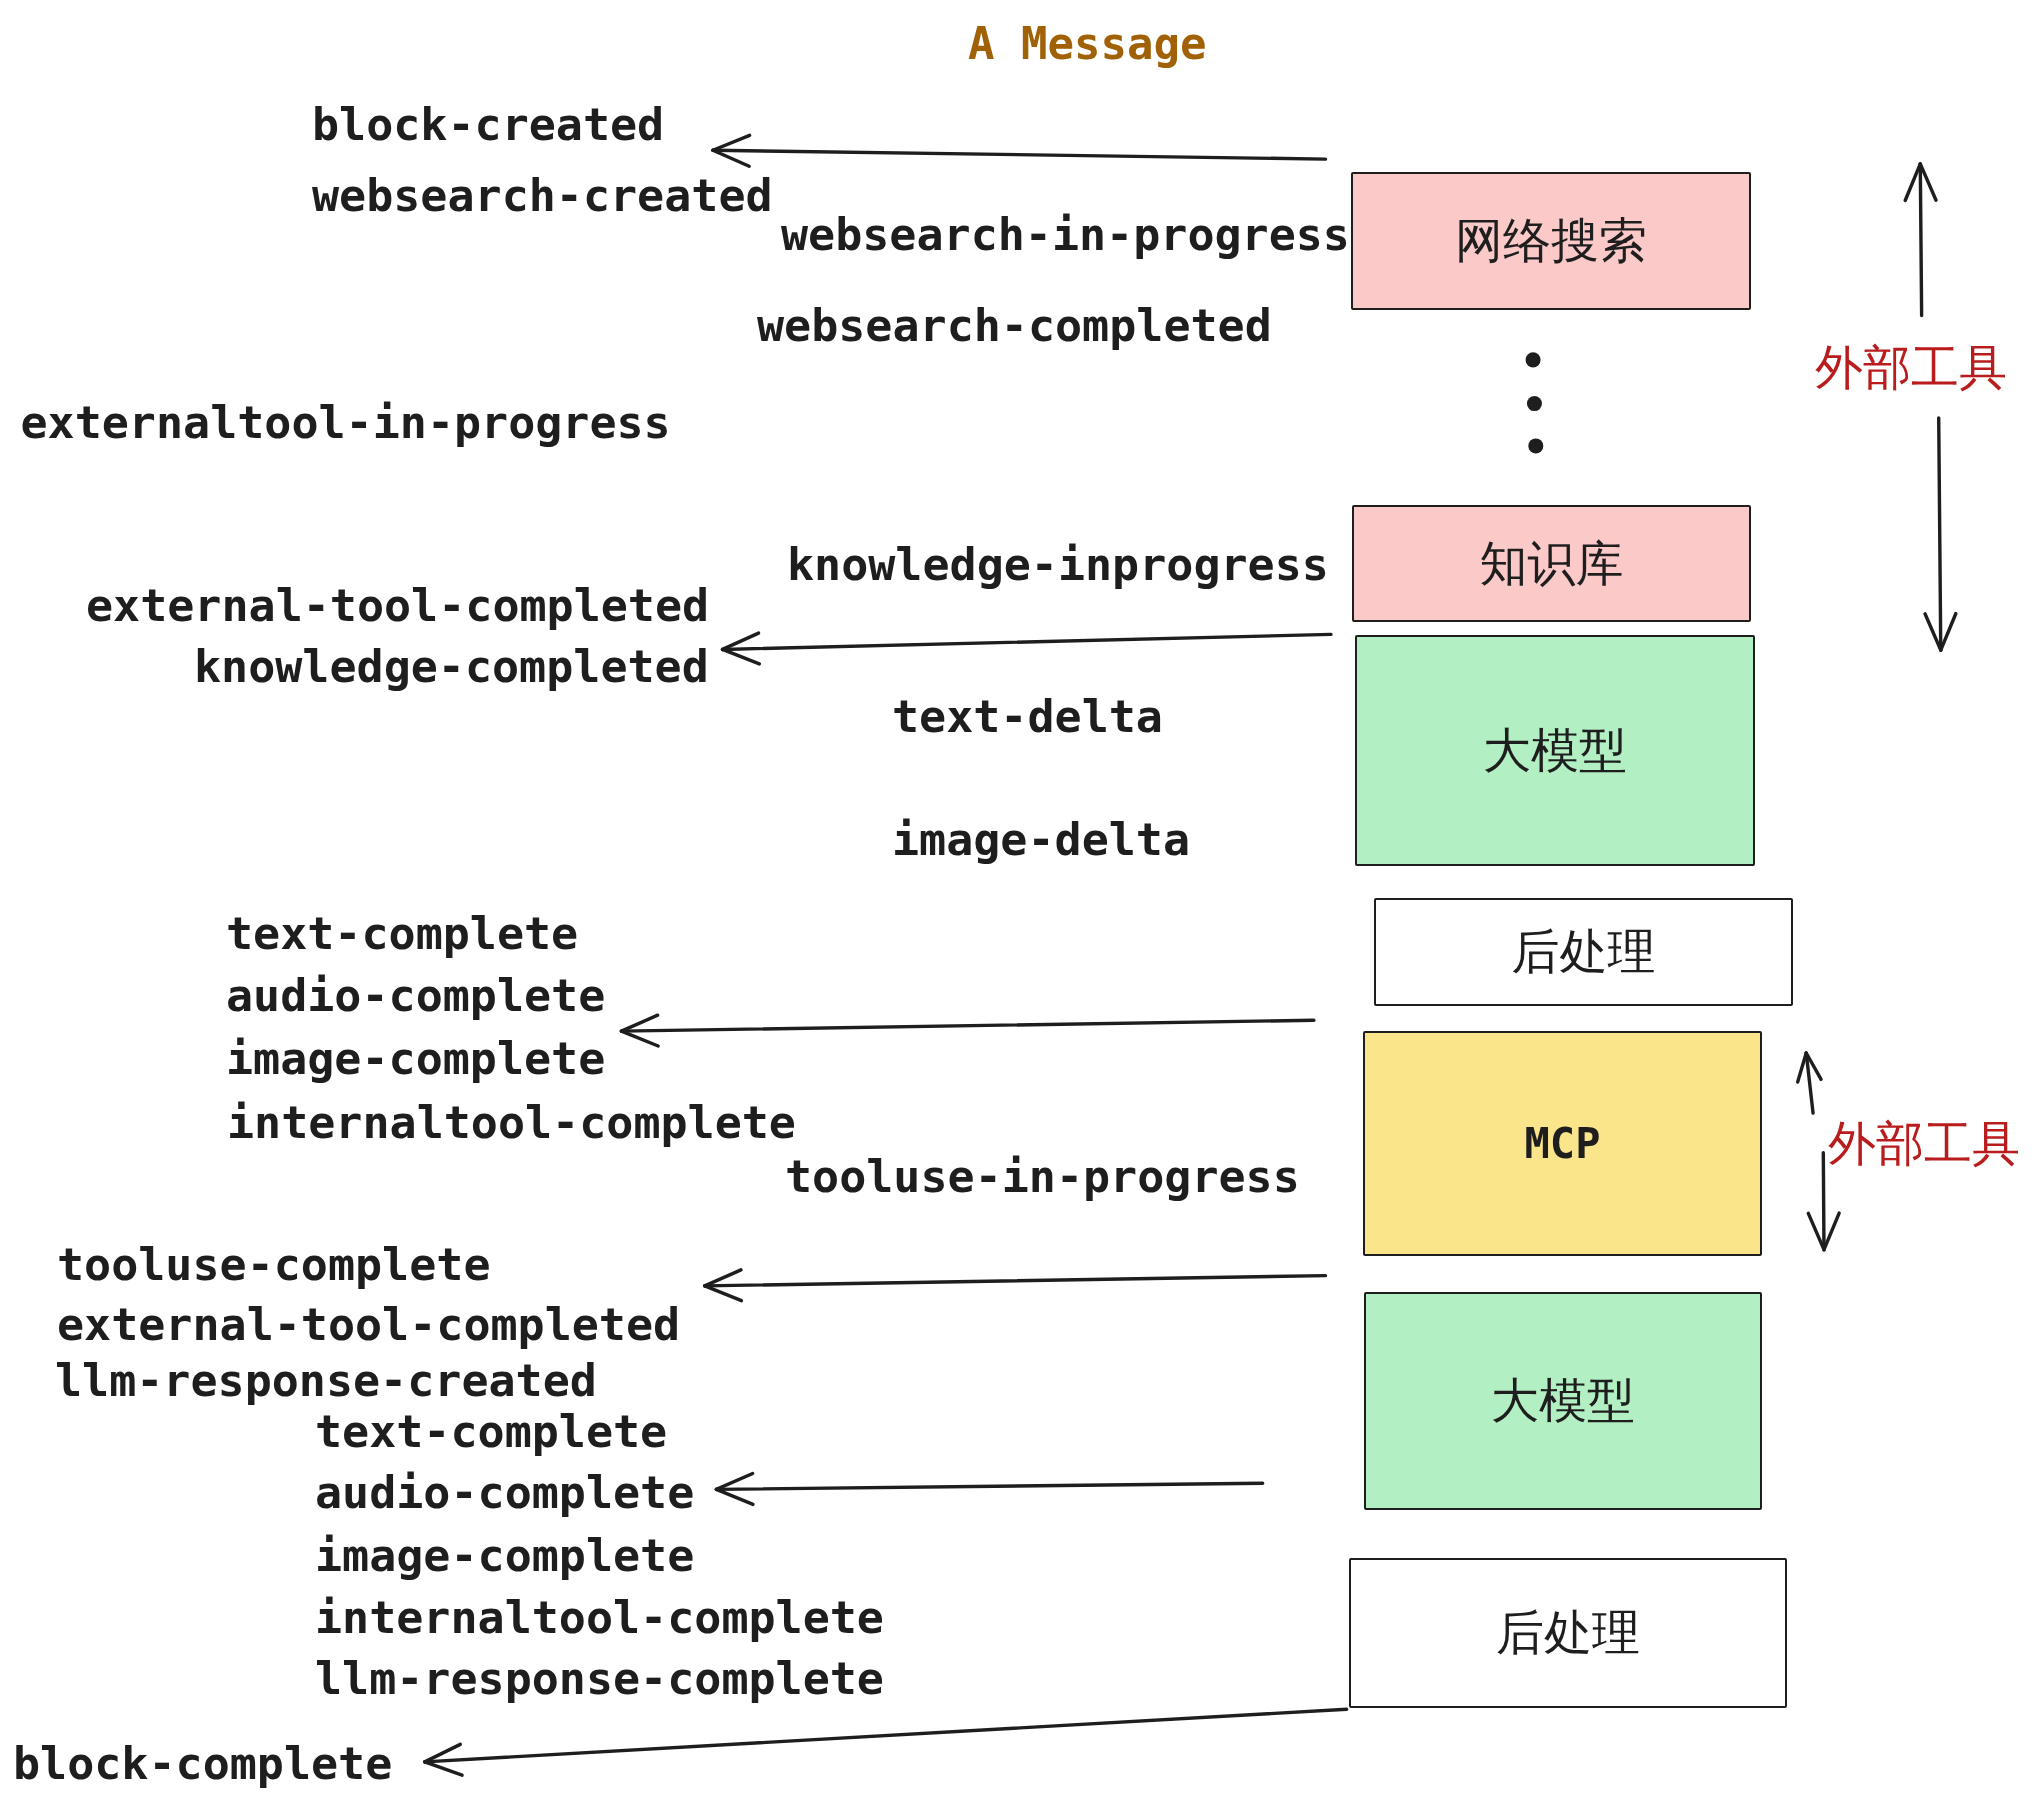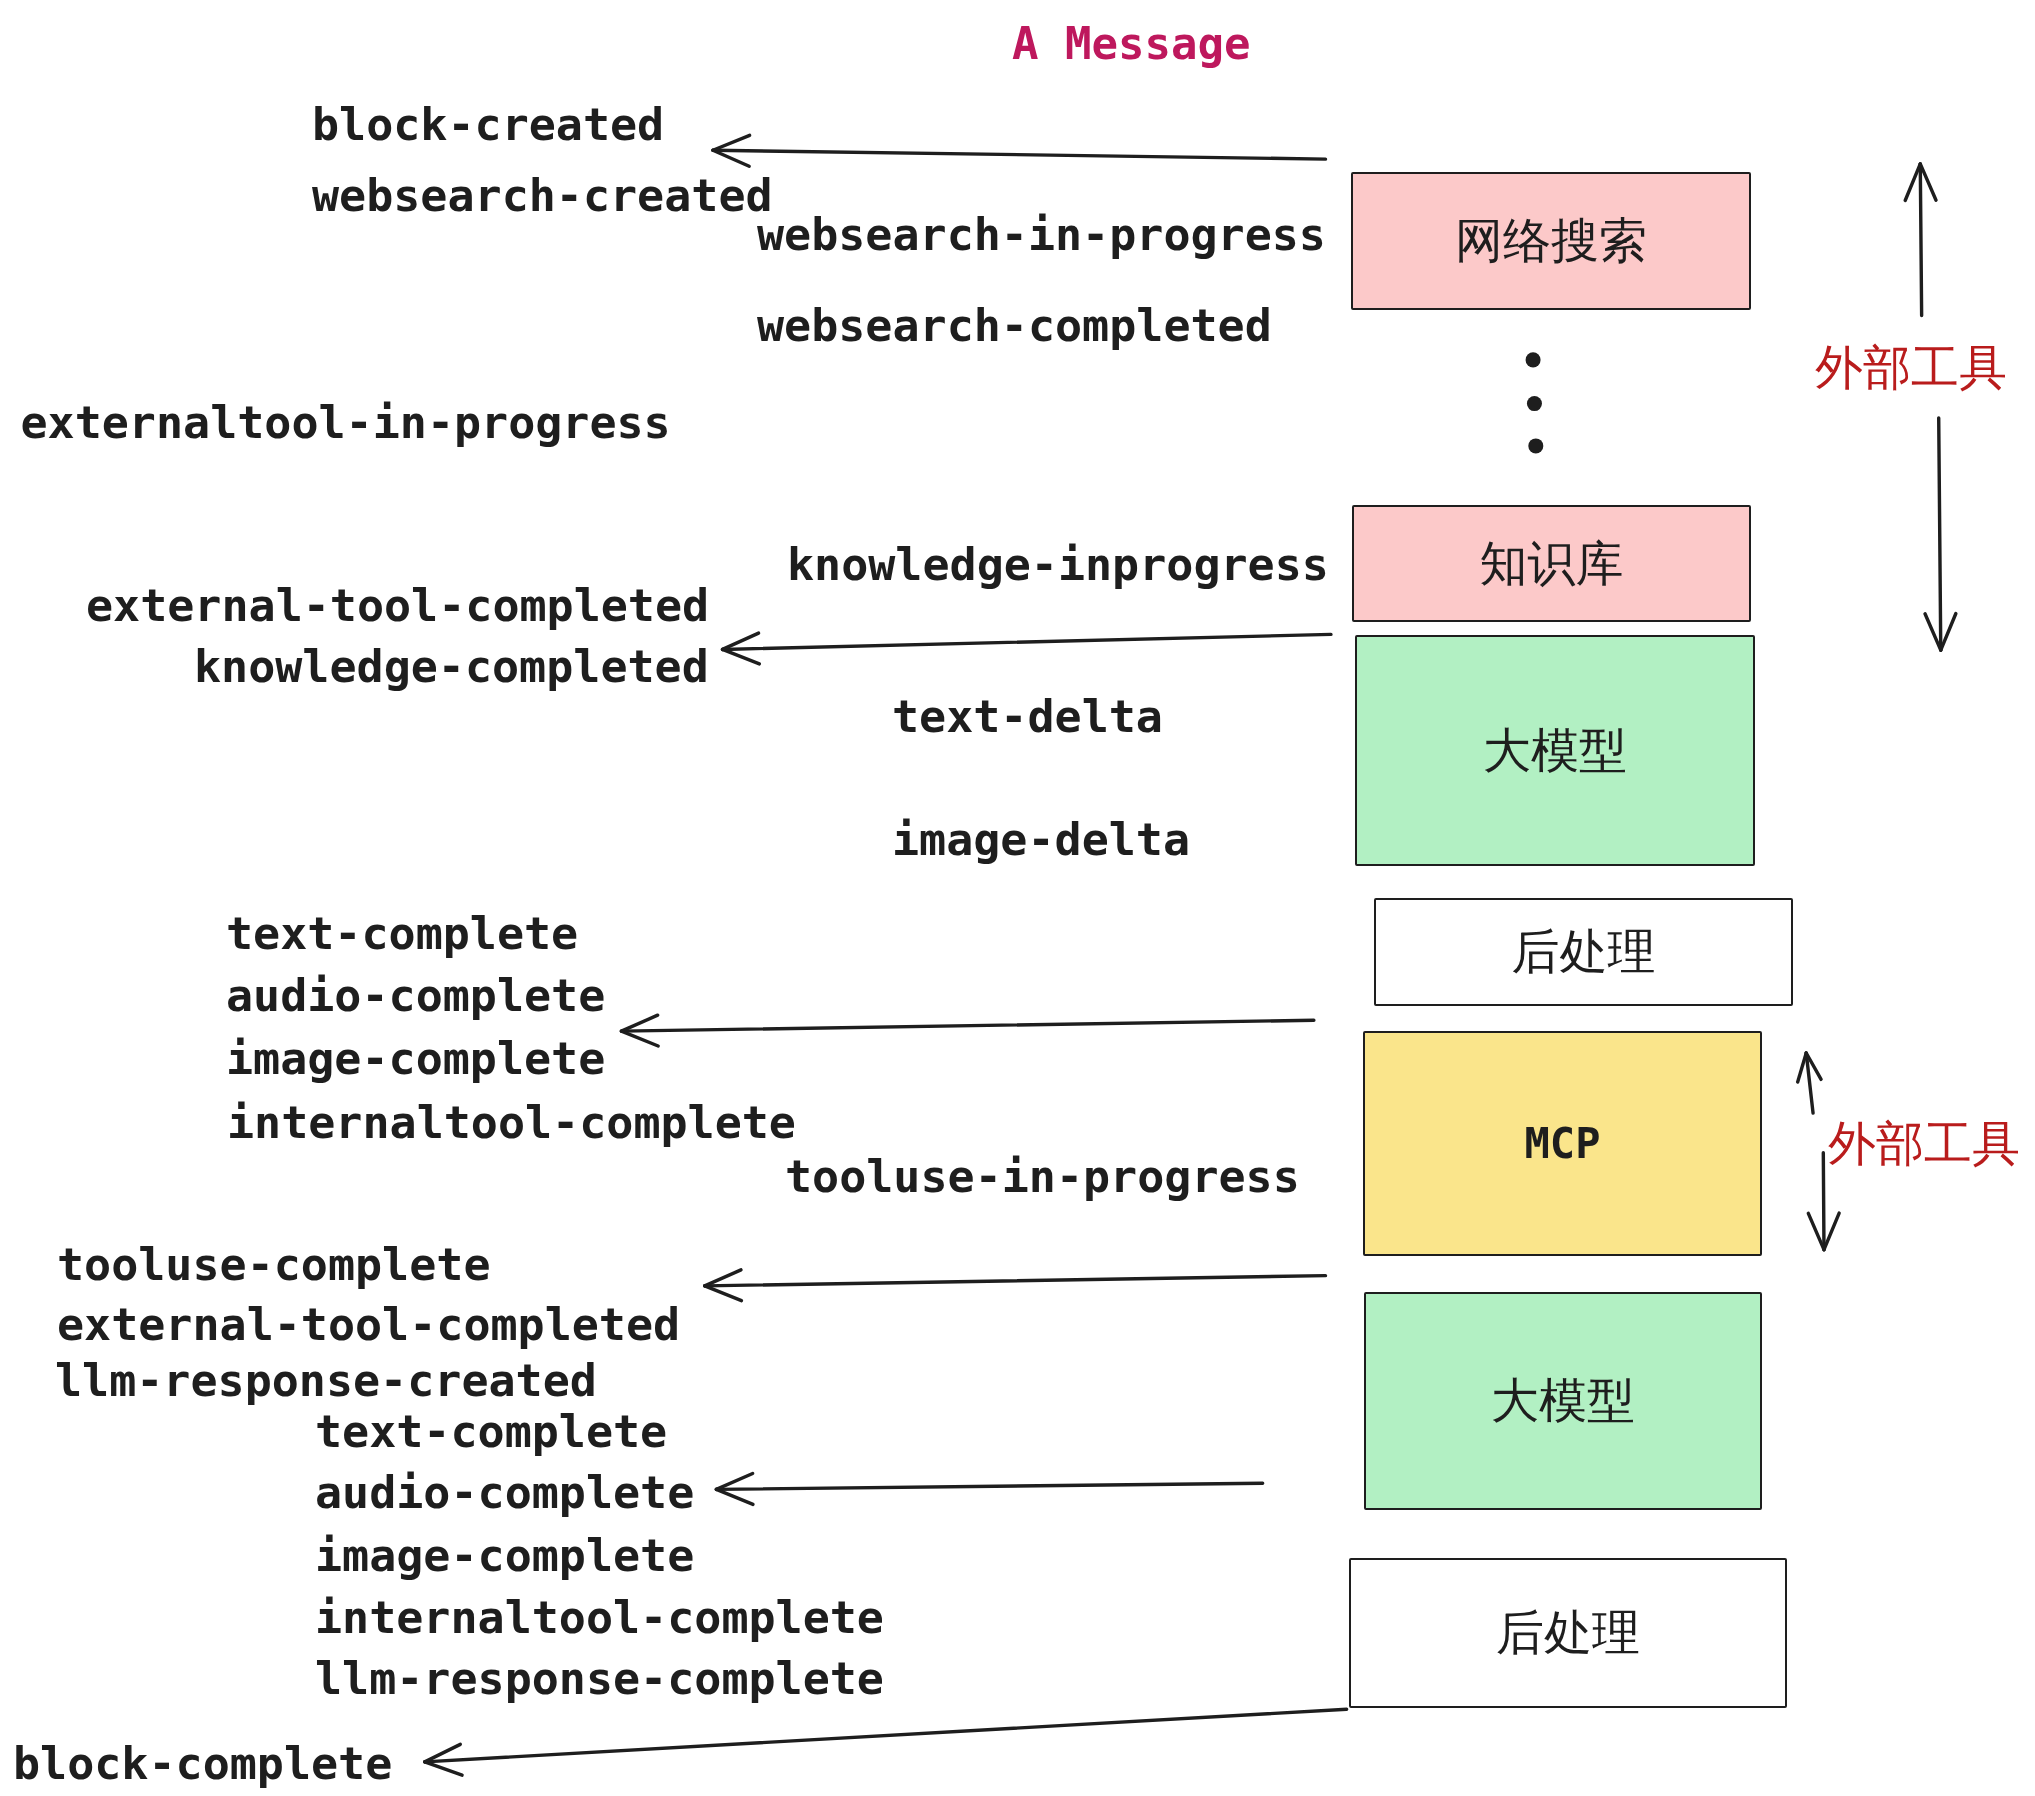--- a/index.html
+++ b/index.html
@@ -11,23 +11,22 @@
     font-size:45px;
     line-height:1.1;
     color:#1e1e1e;
     white-space:nowrap;
   }
   .diagram-title{
     position:absolute;
     font-family:"DejaVu Sans Mono",monospace;
     font-weight:700;
     font-size:44px;
-    color:#be185d;
+    color:#a16207;
     white-space:nowrap;
-    margin-left:44px;
   }
   .box{
     position:absolute;
     border:2.7px solid #1e1e1e;
     border-radius:2px;
     display:flex;
     align-items:center;
     justify-content:center;
     box-sizing:border-box;
   }
@@ -53,21 +52,21 @@
   }
   svg{position:absolute;left:0;top:0;pointer-events:none;}
 </style>
 </head>
 <body>
 
 <div id="canvas" style="width: 2035px; height: 1796px; background: rgb(255, 255, 255);">
   <div class="diagram-title" style="left: 968px; top: 18px;">A Message</div>
 <div class="event" style="left: 312px; top: 171px;">websearch-created</div>
     <div class="event" style="left: 312px; top: 100px;">block-created</div>
-    <div class="event" style="left: 757px; top: 210px;">websearch-in-progress</div>
+    <div class="event" style="left: 781px; top: 210px;">websearch-in-progress</div>
     <div class="event" style="left: 757px; top: 301px;">websearch-completed</div>
     <div class="event" style="left: 20.5px; top: 398px;">externaltool-in-progress</div>
     <div class="event" style="left: 787px; top: 540px;">knowledge-inprogress</div>
     <div class="event" style="left: 86px; top: 581px;">external-tool-completed</div>
     <div class="event" style="left: 194px; top: 642px;">knowledge-completed</div>
     <div class="event" style="left: 892px; top: 692px; text-align: right;">text-delta</div>
     <div class="event" style="left: 892px; top: 815px;">image-delta</div>
     <div class="event" style="left: 226px; top: 909px;">text-complete</div>
     <div class="event" style="left: 226px; top: 971px;">audio-complete</div>
     <div class="event" style="left: 226px; top: 1034px;">image-complete</div>

